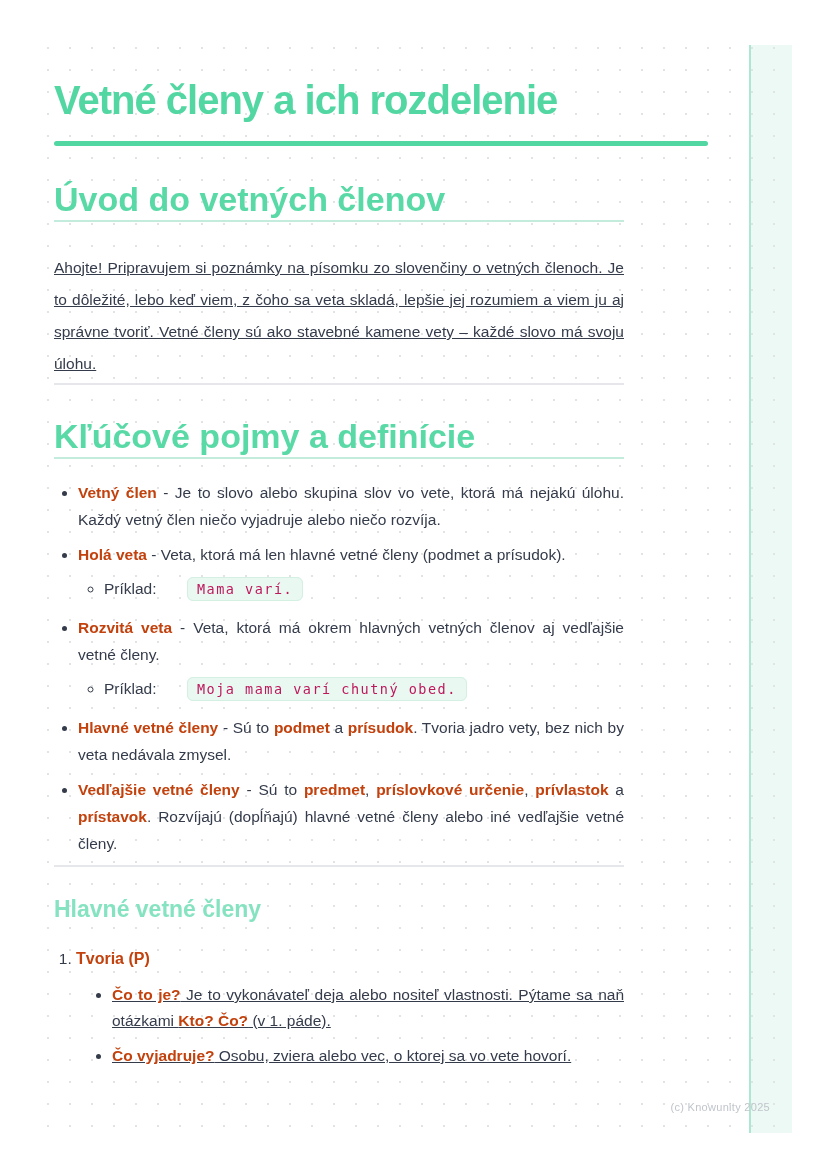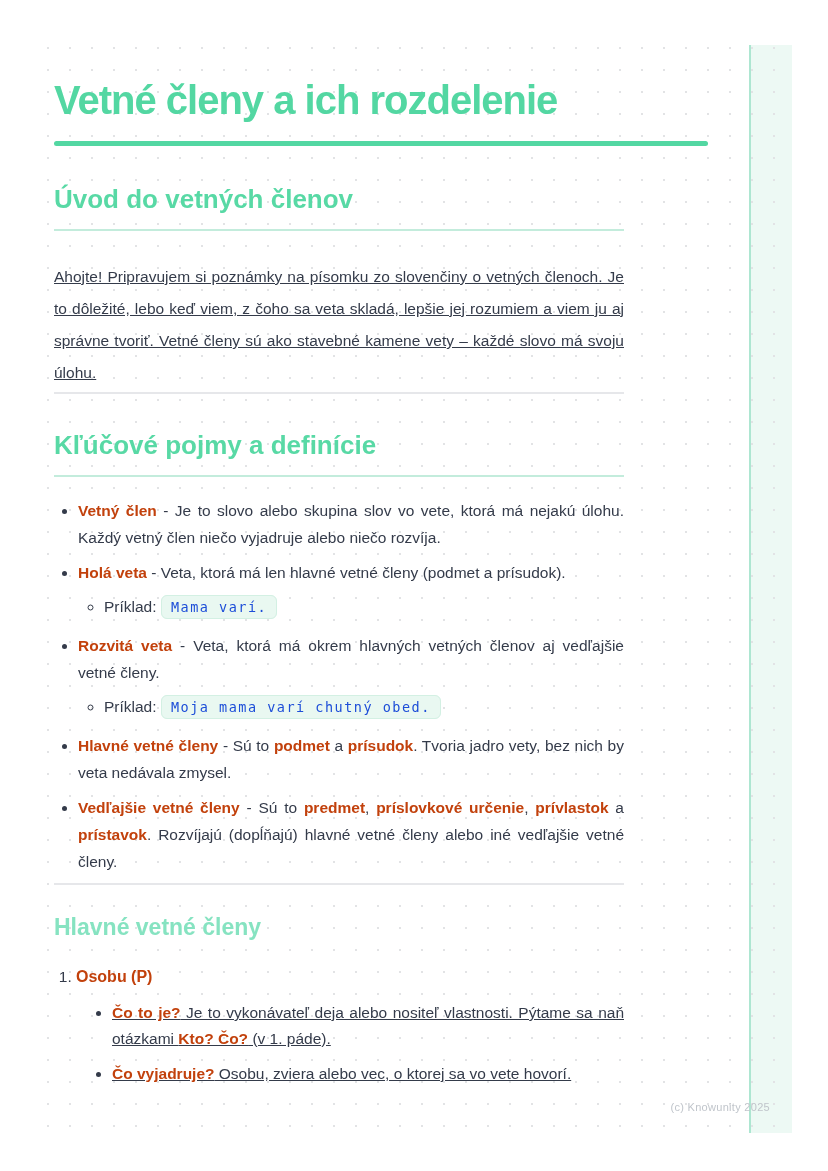--- a/index.html
+++ b/index.html
@@ -41,23 +41,23 @@
     margin: 0; font-size: 40px; line-height: 48px;
     font-weight: bold; letter-spacing: -1px;
     color: #53d7a2; white-space: nowrap;
   }
   .title-rule {
     width: 654px; height: 5px; margin-top: 17px;
     background: #53d7a2; border-radius: 3px;
   }
 
   h2.sec-heading {
-    margin: 0; font-size: 26px; line-height: 34px;
+    margin: 0; font-size: 34px; line-height: 34px;
     font-weight: bold; color: #58d9a5;
-    padding-bottom: 13px; border-bottom: 2px solid #c3ecdc;
+    padding-bottom: 4px; border-bottom: 2px solid #c3ecdc;
   }
   .sec-intro h2.sec-heading { margin-top: 36px; }
   .sec-terms h2.sec-heading { margin-top: 34px; }
   .sec-detail h2.sec-heading { margin-top: 34px; }
 
   h3.sub-heading {
     margin: 28px 0 0 0; font-size: 23px; line-height: 28px;
     font-weight: bold; color: #86e3c1;
   }
 
@@ -86,23 +86,23 @@
     margin: 4px 0 6px 0; padding-left: 26px;
     list-style: circle; text-align: left;
   }
   ul.sublist > li { line-height: 34px; margin: 0; }
 
   .seg-bold { font-weight: bold; color: #c2410c; }
   .ex-label { color: #343b4a; }
   code.chip {
     font-family: "DejaVu Sans Mono", monospace;
     font-size: 13.5px; letter-spacing: 1.5px;
-    color: #1d4ed8; background: #e9f8f1;
+    color: #be185d; background: #e9f8f1;
     border: 1px solid #d3f0e3; border-radius: 6px;
-    padding: 3px 9px; white-space: nowrap;
+    padding: 3px 9px; white-space: nowrap; margin-left: 26px;
   }
 
   ol.nlist {
     margin: 22px 0 0 0; padding-left: 22px;
     font-size: 15.5px; line-height: 27px;
   }
   ol.nlist > li { color: #343b4a; }
   .oli-title .seg-bold { font-size: 16px; }
   ul.points {
     margin: 10px 0 0 0; padding-left: 36px;
@@ -173,21 +173,21 @@
         </li>
       </ul>
     </section>
 
     <hr class="divider divider-2">
 
     <section class="sec-detail">
       <h3 class="sub-heading">Hlavné vetné členy</h3>
       <ol class="nlist">
         <li>
-          <span class="oli-title"><span class="seg-bold">Osobu (P)</span></span>
+          <span class="oli-title"><span class="seg-bold">Tvoria (P)</span></span>
           <ul class="points">
             <li>
               <span class="li-text"><span class="seg-bold">Čo to je?</span><span> Je to vykonávateľ deja alebo nositeľ vlastnosti. Pýtame sa naň otázkami </span><span class="seg-bold">Kto? Čo?</span><span> (v 1. páde).</span></span>
             </li>
             <li>
               <span class="li-text"><span class="seg-bold">Čo vyjadruje?</span><span> Osobu, zviera alebo vec, o ktorej sa vo vete hovorí.</span></span>
             </li>
           </ul>
         </li>
       </ol>

